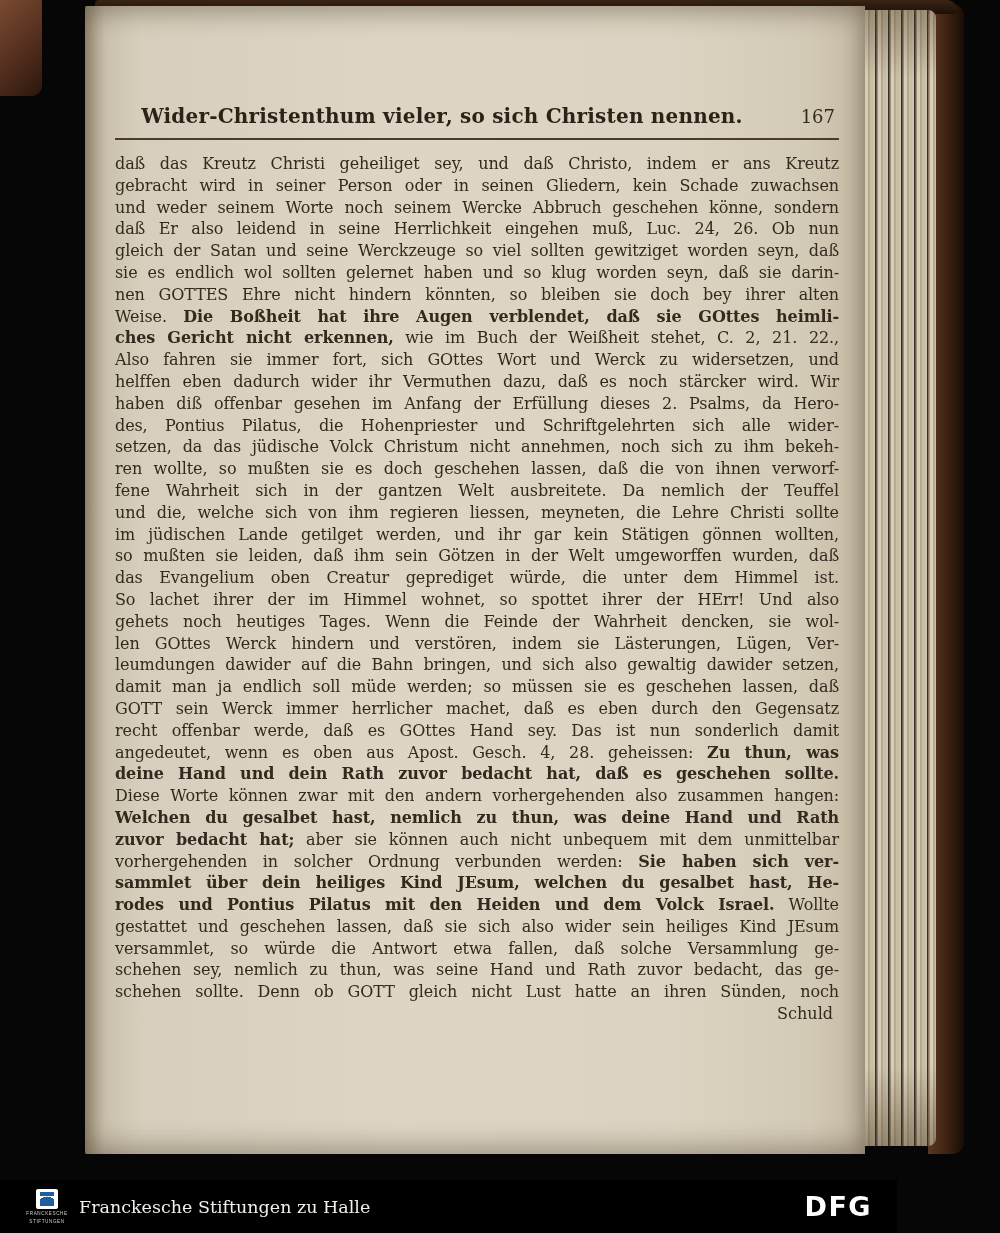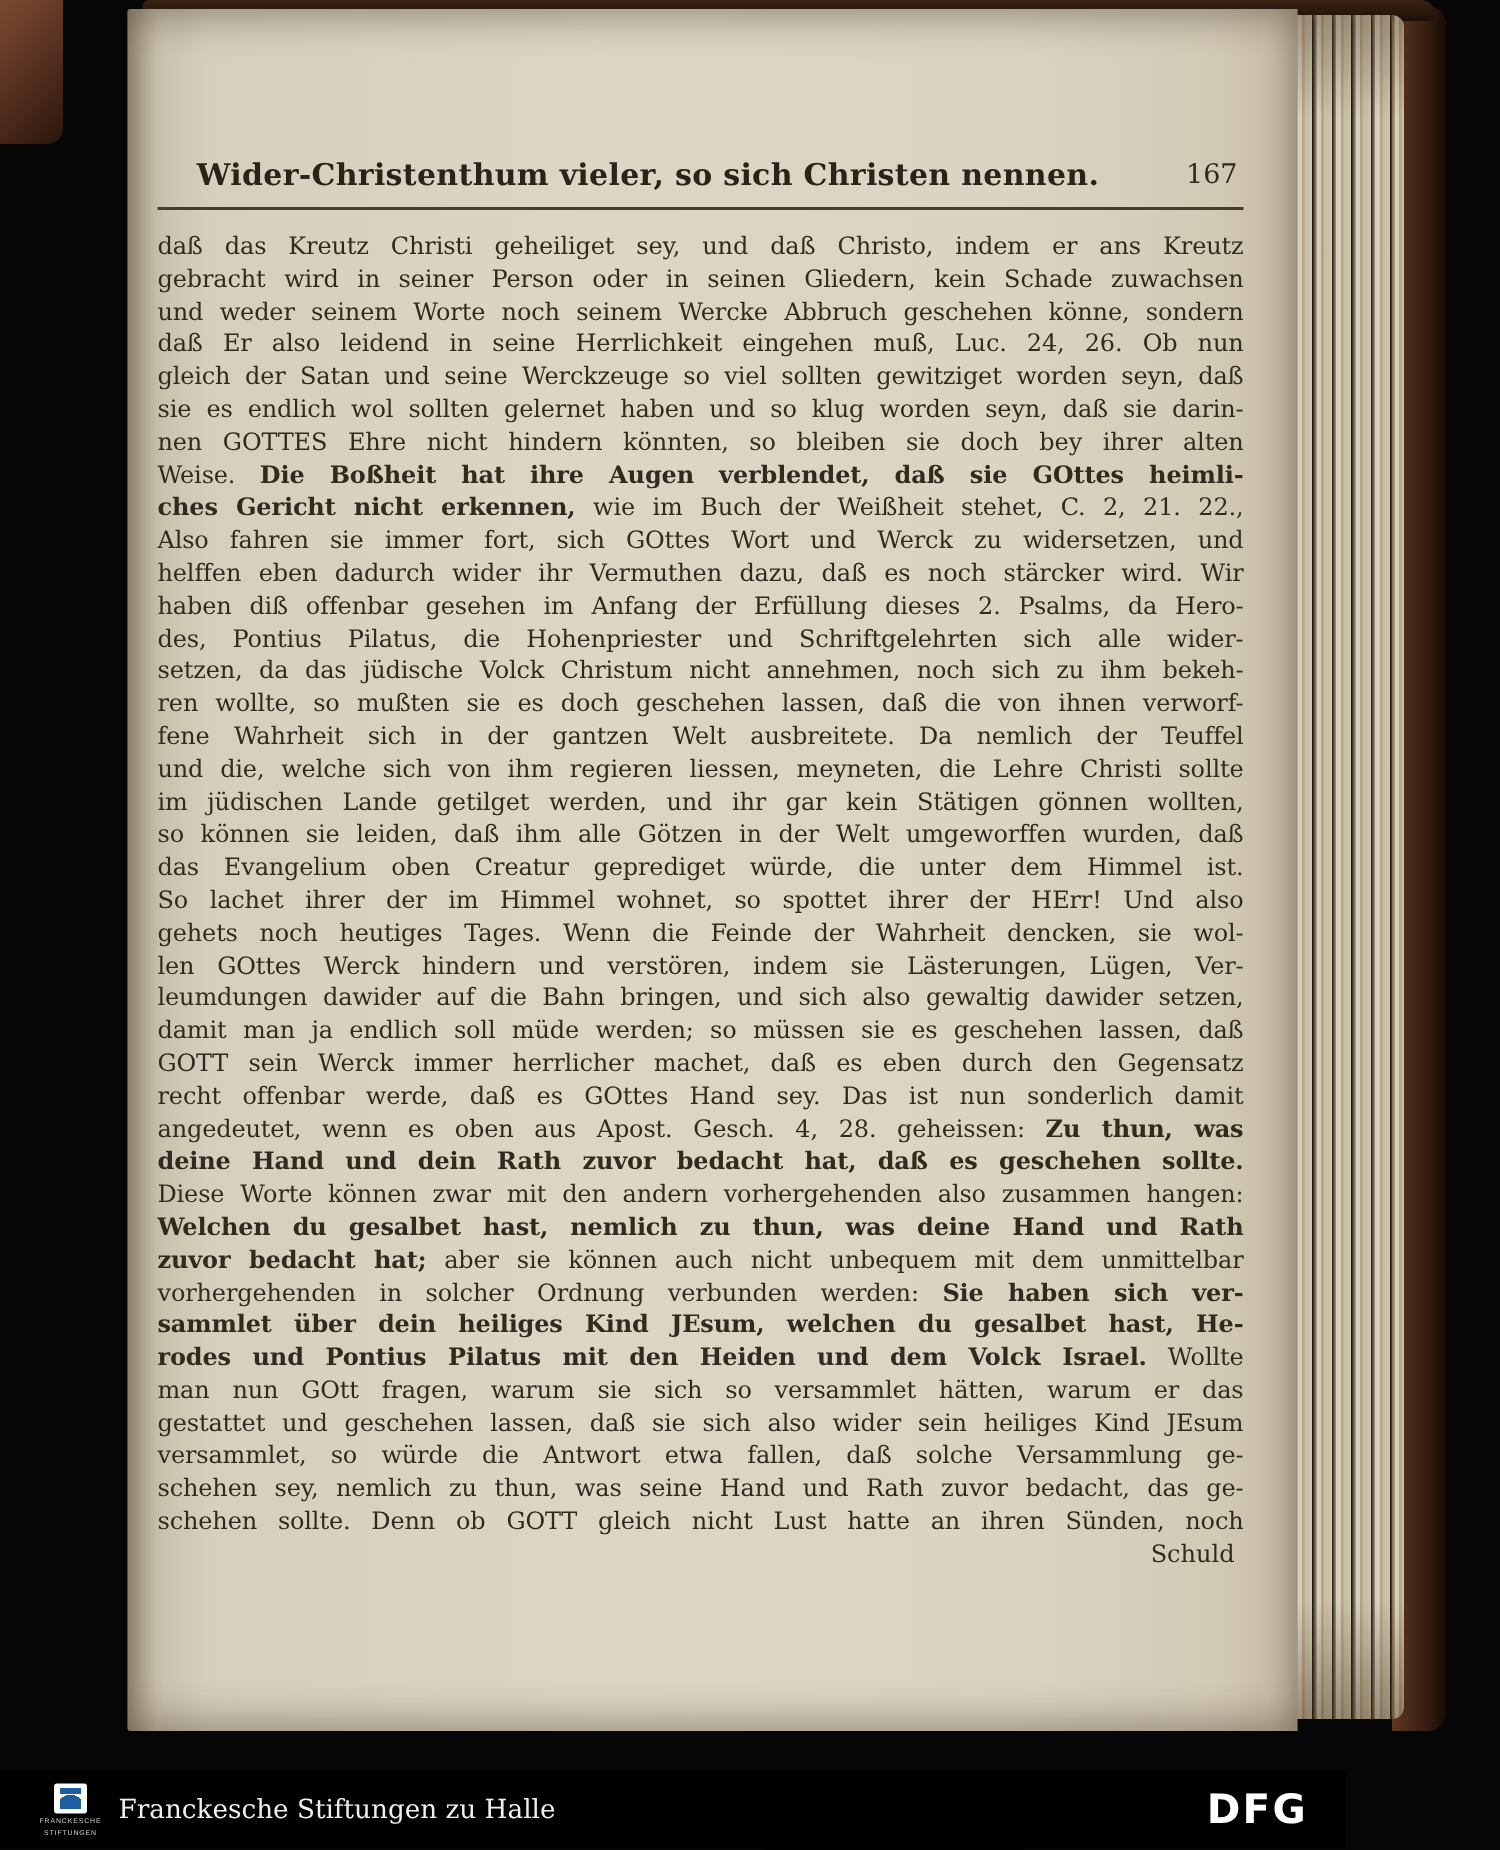--- a/index.html
+++ b/index.html
@@ -43,21 +43,21 @@
     position:absolute; left:85px; top:6px; width:780px; height:1148px;
     background:linear-gradient(90deg,
       #ab9f86 0%, #c9c0ac 2.5%, #d7cfbd 7%, #ddd6c5 40%,
       #dcd4c2 75%, #d3cab6 93%, #c3b8a0 100%);
     box-shadow: inset 0 10px 22px rgba(40,25,10,.28), inset 0 -12px 22px rgba(40,25,10,.24);
     border-radius:2px 0 0 2px; z-index:3;
   }
 
   
   .text-area {
-    position:absolute; left:20px; top:98px; width:724px;
+    position:absolute; left:30px; top:98px; width:724px;
     color:#33291e;
   }
   .page-head {
     position:relative; height:30px;
   }
   .page-head .title {
     position:absolute; left:0; right:70px; text-align:center;
     font-size:20px; font-weight:700; letter-spacing:.2px; color:#2c2318;
   }
   .page-head .pageno {
@@ -139,38 +139,37 @@
         <div class="line"><span class="b">ches Gericht nicht erkennen,</span><span> wie im Buch der Weißheit stehet, C. 2, 21. 22.,</span></div>
         <div class="line"><span>Also fahren sie immer fort, sich GOttes Wort und Werck zu widersetzen, und</span></div>
         <div class="line"><span>helffen eben dadurch wider ihr Vermuthen dazu, daß es noch stärcker wird.   Wir</span></div>
         <div class="line"><span>haben diß offenbar gesehen im Anfang der Erfüllung dieses 2. Psalms, da Hero-</span></div>
         <div class="line"><span>des, Pontius Pilatus, die Hohenpriester und Schriftgelehrten sich alle wider-</span></div>
         <div class="line"><span>setzen, da das jüdische Volck Christum nicht annehmen, noch sich zu ihm bekeh-</span></div>
         <div class="line"><span>ren wollte, so mußten sie es doch geschehen lassen, daß die von ihnen verworf-</span></div>
         <div class="line"><span>fene Wahrheit sich in der gantzen Welt ausbreitete.   Da nemlich der Teuffel</span></div>
         <div class="line"><span>und die, welche sich von ihm regieren liessen, meyneten, die Lehre Christi sollte</span></div>
         <div class="line"><span>im jüdischen Lande getilget werden, und ihr gar kein Stätigen gönnen wollten,</span></div>
-        <div class="line"><span>so können sie leiden, daß ihm alle Götzen in der Welt umgeworffen wurden, daß</span></div>
+        <div class="line"><span>so mußten sie leiden, daß ihm sein Götzen in der Welt umgeworffen wurden, daß</span></div>
         <div class="line"><span>das Evangelium oben Creatur geprediget würde, die unter dem Himmel ist.</span></div>
         <div class="line"><span>So lachet ihrer der im Himmel wohnet, so spottet ihrer der HErr! Und also</span></div>
         <div class="line"><span>gehets noch heutiges Tages.   Wenn die Feinde der Wahrheit dencken, sie wol-</span></div>
         <div class="line"><span>len GOttes Werck hindern und verstören, indem sie Lästerungen, Lügen, Ver-</span></div>
         <div class="line"><span>leumdungen dawider auf die Bahn bringen, und sich also gewaltig dawider setzen,</span></div>
         <div class="line"><span>damit man ja endlich soll müde werden; so müssen sie es geschehen lassen, daß</span></div>
         <div class="line"><span>GOTT sein Werck immer herrlicher machet, daß es eben durch den Gegensatz</span></div>
         <div class="line"><span>recht offenbar werde, daß es GOttes Hand sey.   Das ist nun sonderlich damit</span></div>
         <div class="line"><span>angedeutet, wenn es oben aus Apost. Gesch. 4, 28. geheissen: </span><span class="b">Zu thun, was</span></div>
         <div class="line"><span class="b">deine Hand und dein Rath zuvor bedacht hat, daß es geschehen sollte.</span></div>
         <div class="line"><span>Diese Worte können zwar mit den andern vorhergehenden also zusammen hangen:</span></div>
         <div class="line"><span class="b">Welchen du gesalbet hast, nemlich zu thun, was deine Hand und Rath</span></div>
         <div class="line"><span class="b">zuvor bedacht hat;</span><span> aber sie können auch nicht unbequem mit dem unmittelbar</span></div>
         <div class="line"><span>vorhergehenden in solcher Ordnung verbunden werden: </span><span class="b">Sie haben sich ver-</span></div>
         <div class="line"><span class="b">sammlet über dein heiliges Kind JEsum, welchen du gesalbet hast, He-</span></div>
         <div class="line"><span class="b">rodes und Pontius Pilatus mit den Heiden und dem Volck Israel.</span><span> Wollte</span></div>
-        <div class="line"><span>man nun GOtt fragen, warum sie sich so versammlet hätten, warum er das</span></div>
         <div class="line"><span>gestattet und geschehen lassen, daß sie sich also wider sein heiliges Kind JEsum</span></div>
         <div class="line"><span>versammlet, so würde die Antwort etwa fallen, daß solche Versammlung ge-</span></div>
         <div class="line"><span>schehen sey, nemlich zu thun, was seine Hand und Rath zuvor bedacht, das ge-</span></div>
         <div class="line"><span>schehen sollte.   Denn ob GOTT gleich nicht Lust hatte an ihren Sünden, noch</span></div>
       </div>
     <div class="catchword">Schuld</div>
   </div>
 </div>
 
 <div class="footer">

